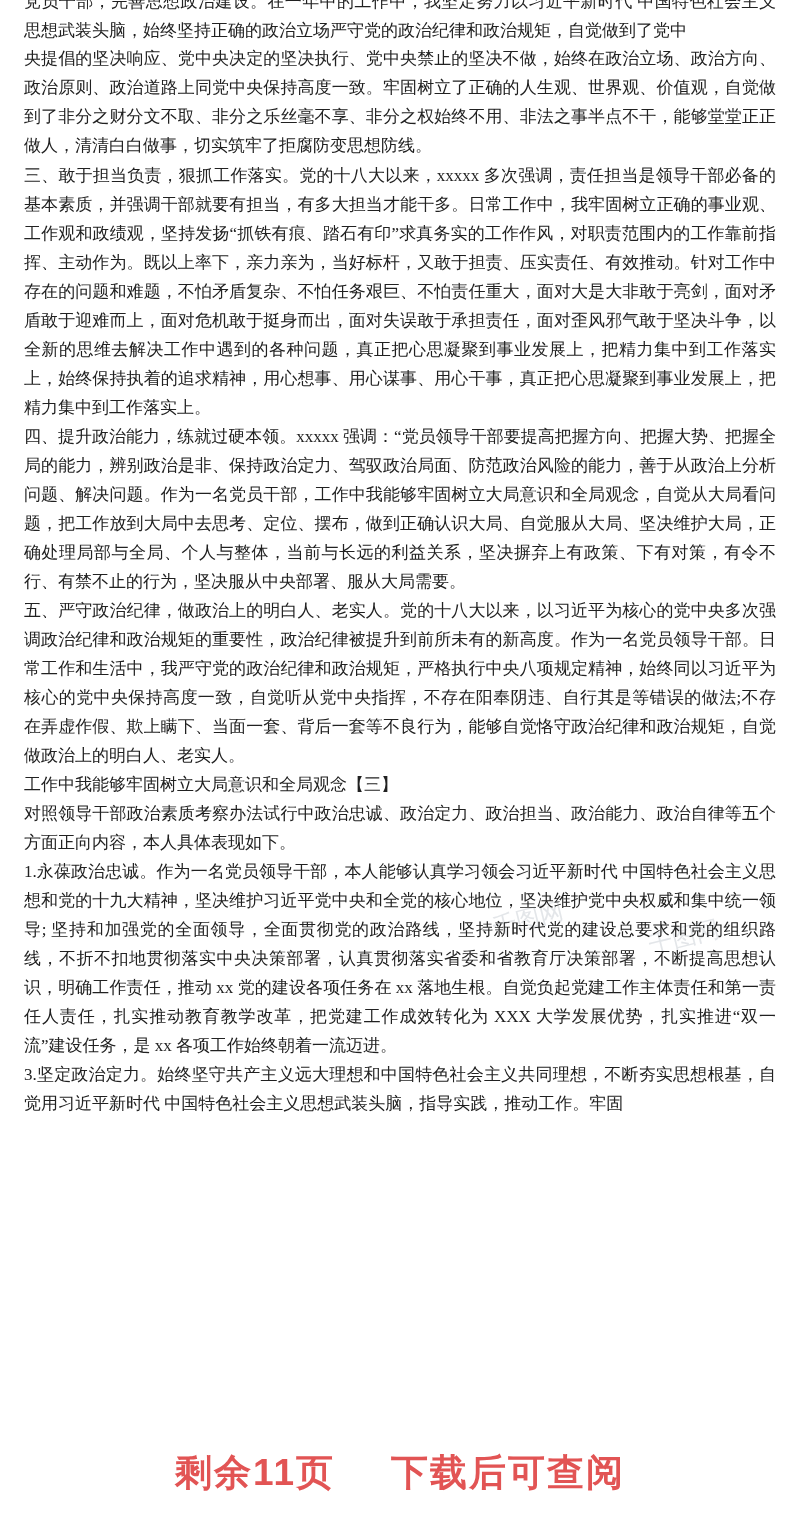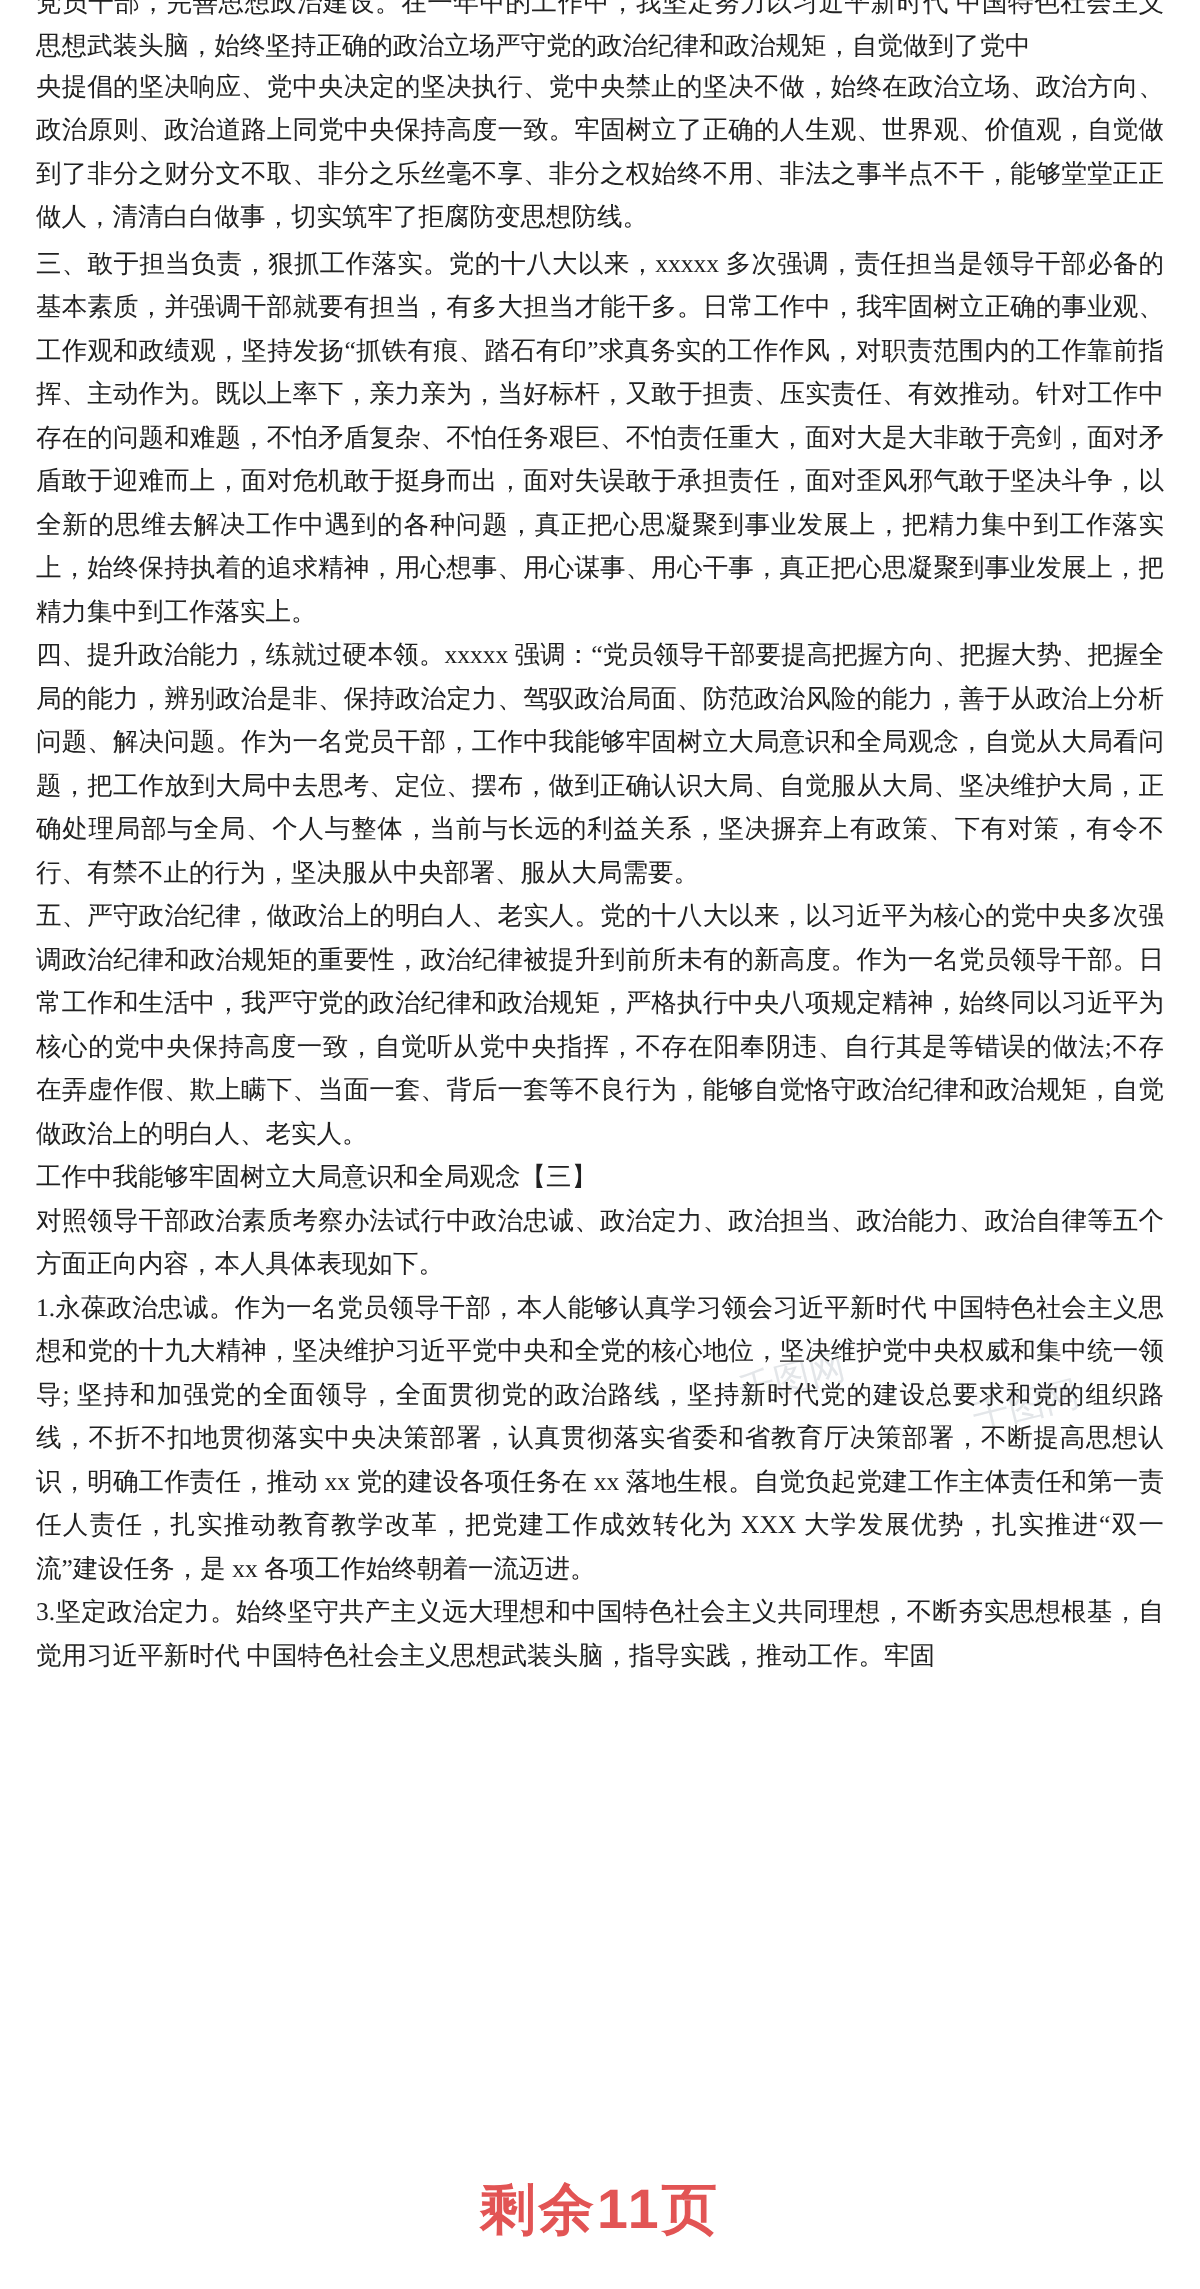--- a/index.html
+++ b/index.html
@@ -67,13 +67,14 @@
   <p>四、提升政治能力，练就过硬本领。xxxxx 强调：“党员领导干部要提高把握方向、把握大势、把握全局的能力，辨别政治是非、保持政治定力、驾驭政治局面、防范政治风险的能力，善于从政治上分析问题、解决问题。作为一名党员干部，工作中我能够牢固树立大局意识和全局观念，自觉从大局看问题，把工作放到大局中去思考、定位、摆布，做到正确认识大局、自觉服从大局、坚决维护大局，正确处理局部与全局、个人与整体，当前与长远的利益关系，坚决摒弃上有政策、下有对策，有令不行、有禁不止的行为，坚决服从中央部署、服从大局需要。</p>
   <p>五、严守政治纪律，做政治上的明白人、老实人。党的十八大以来，以习近平为核心的党中央多次强调政治纪律和政治规矩的重要性，政治纪律被提升到前所未有的新高度。作为一名党员领导干部。日常工作和生活中，我严守党的政治纪律和政治规矩，严格执行中央八项规定精神，始终同以习近平为核心的党中央保持高度一致，自觉听从党中央指挥，不存在阳奉阴违、自行其是等错误的做法;不存在弄虚作假、欺上瞒下、当面一套、背后一套等不良行为，能够自觉恪守政治纪律和政治规矩，自觉做政治上的明白人、老实人。</p>
   <p class="sp29">工作中我能够牢固树立大局意识和全局观念【三】</p>
   <p>对照领导干部政治素质考察办法试行中政治忠诚、政治定力、政治担当、政治能力、政治自律等五个方面正向内容，本人具体表现如下。</p>
   <p>1.永葆政治忠诚。作为一名党员领导干部，本人能够认真学习领会习近平新时代 中国特色社会主义思想和党的十九大精神，坚决维护习近平党中央和全党的核心地位，坚决维护党中央权威和集中统一领导; 坚持和加强党的全面领导，全面贯彻党的政治路线，坚持新时代党的建设总要求和党的组织路线，不折不扣地贯彻落实中央决策部署，认真贯彻落实省委和省教育厅决策部署，不断提高思想认识，明确工作责任，推动 xx 党的建设各项任务在 xx 落地生根。自觉负起党建工作主体责任和第一责任人责任，扎实推动教育教学改革，把党建工作成效转化为 XXX 大学发展优势，扎实推进“双一流”建设任务，是 xx 各项工作始终朝着一流迈进。</p>
   <p>3.坚定政治定力。始终坚守共产主义远大理想和中国特色社会主义共同理想，不断夯实思想根基，自觉用习近平新时代 中国特色社会主义思想武装头脑，指导实践，推动工作。牢固</p>
 </div>
 
 <div class="footer-notice">
   <span>剩余11页</span>
+  <span>下载后可查阅</span>
 </div>
 
 </body></html>

